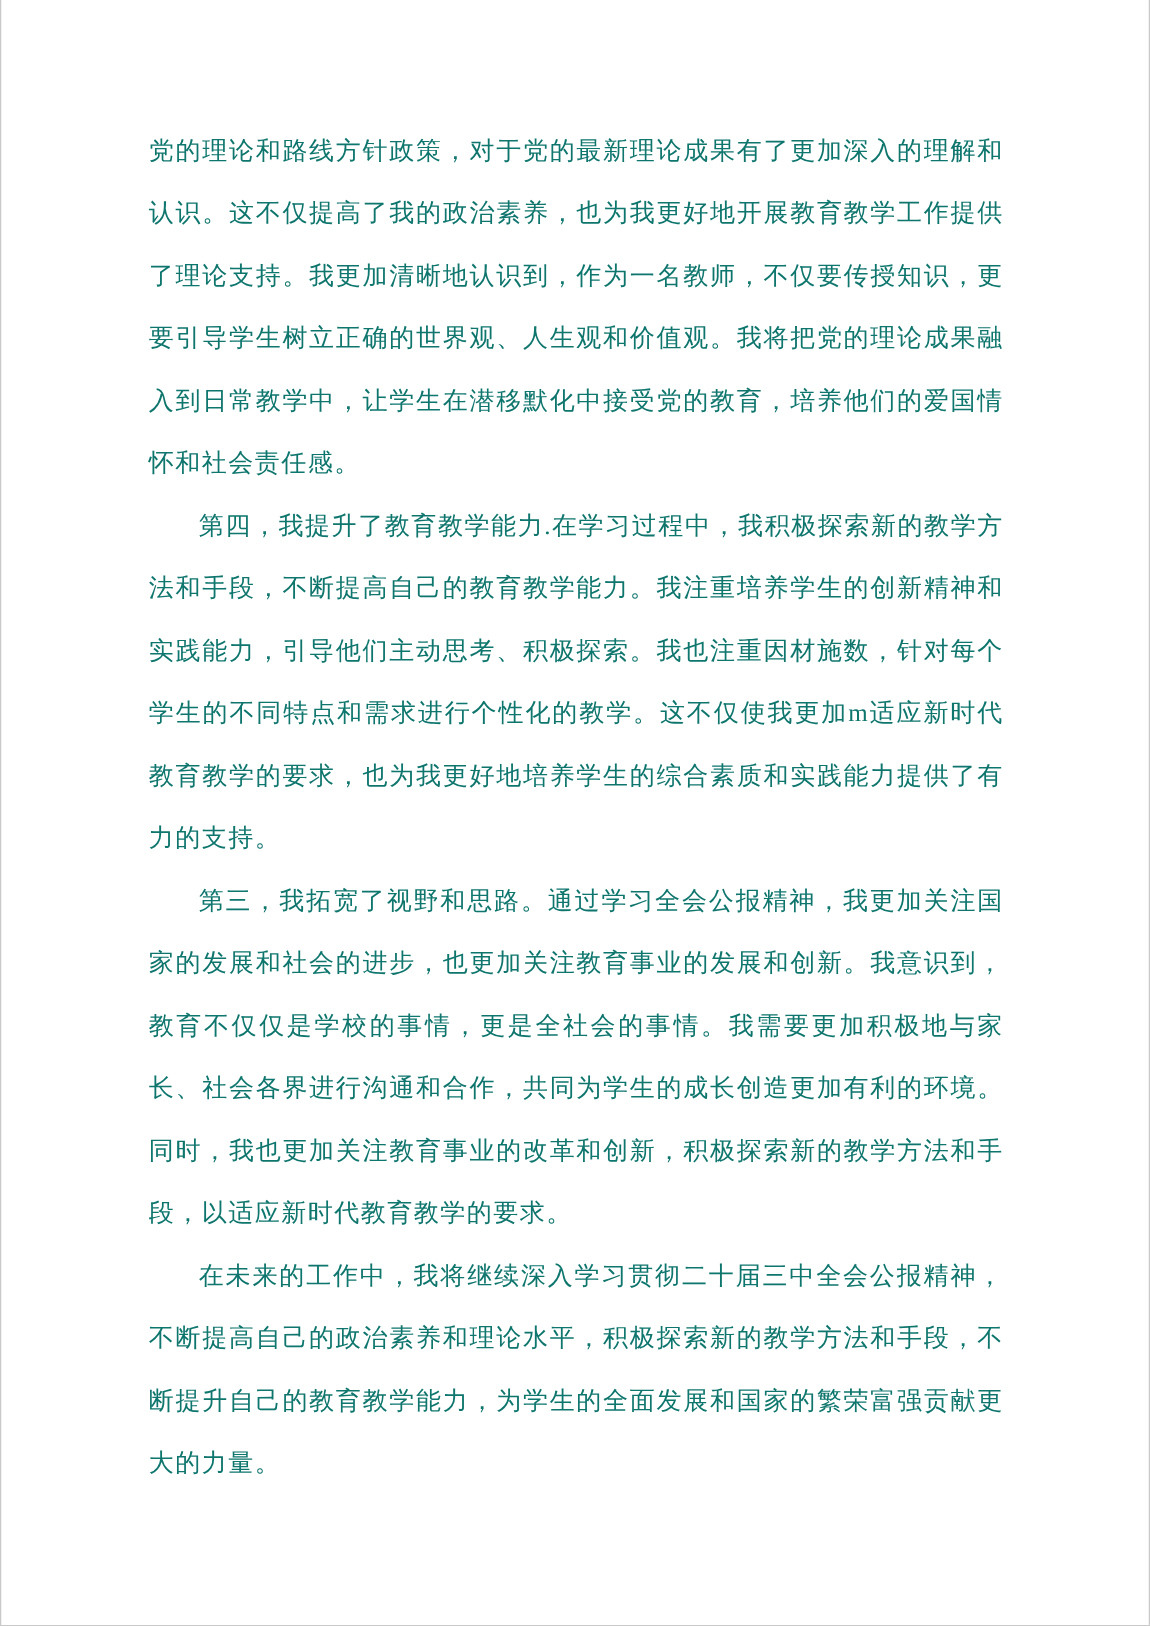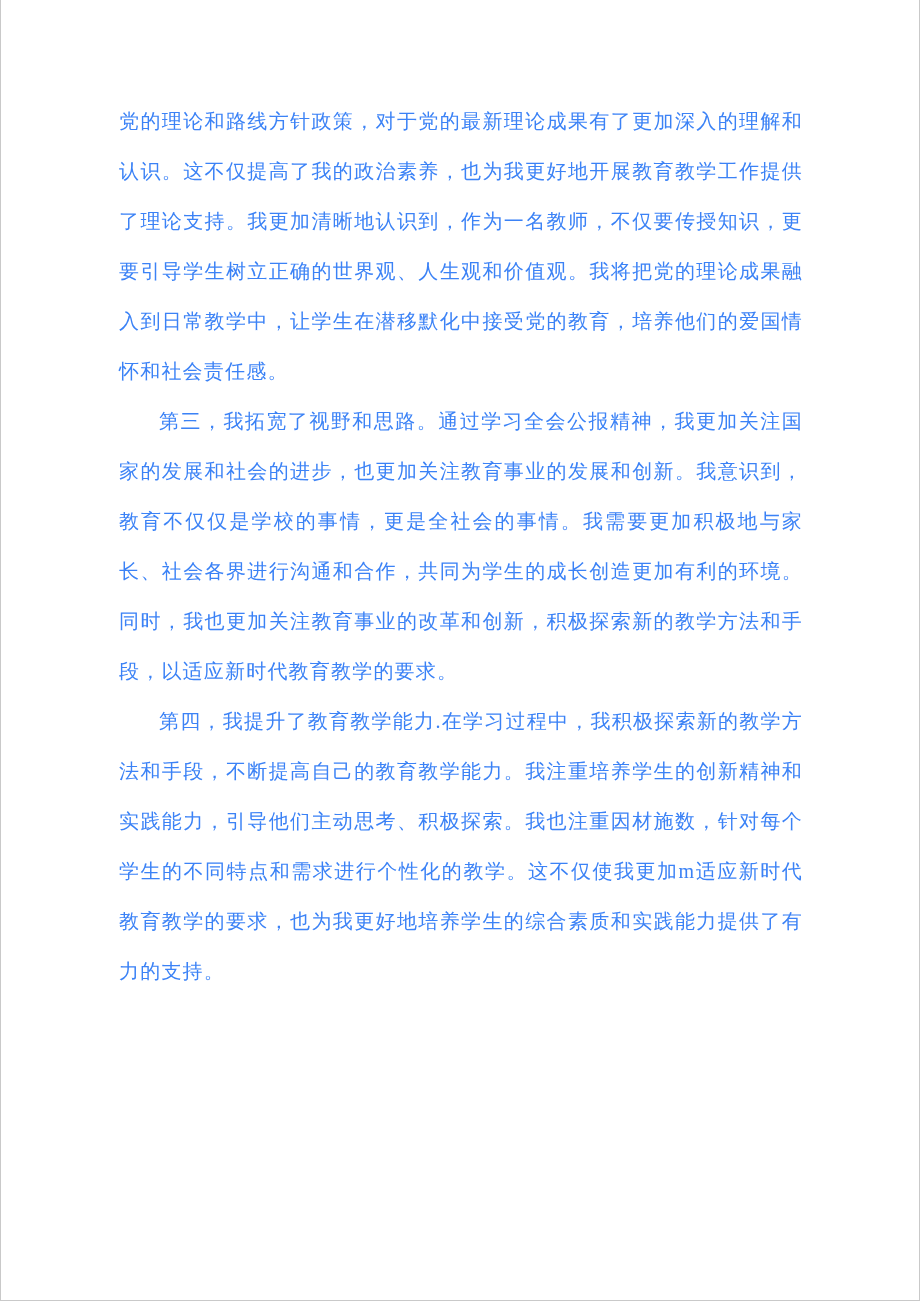--- a/index.html
+++ b/index.html
@@ -22,34 +22,35 @@
   .doc-body {
     width: 684px;
   }
   .para {
     margin: 0;
     padding: 0;
     font-family: "Liberation Serif", serif;
     font-size: 20px;
     line-height: 50px;
     letter-spacing: 1.2px;
-    color: #3b82f6;
+    color: #0f766e;
     text-align: justify;
     text-justify: inter-ideograph;
     word-break: break-all;
   }
   .para.indent {
     text-indent: 2em;
   }
   .para.no-indent {
     text-indent: 0;
   }
 </style>
 </head>
 <body>
 
 <div class="page">
   <article class="doc-body">
     <p class="para no-indent">党的理论和路线方针政策，对于党的最新理论成果有了更加深入的理解和认识。这不仅提高了我的政治素养，也为我更好地开展教育教学工作提供了理论支持。我更加清晰地认识到，作为一名教师，不仅要传授知识，更要引导学生树立正确的世界观、人生观和价值观。我将把党的理论成果融入到日常教学中，让学生在潜移默化中接受党的教育，培养他们的爱国情怀和社会责任感。</p>
+    <p class="para indent">第四，我提升了教育教学能力.在学习过程中，我积极探索新的教学方法和手段，不断提高自己的教育教学能力。我注重培养学生的创新精神和实践能力，引导他们主动思考、积极探索。我也注重因材施数，针对每个学生的不同特点和需求进行个性化的教学。这不仅使我更加m适应新时代教育教学的要求，也为我更好地培养学生的综合素质和实践能力提供了有力的支持。</p>
     <p class="para indent">第三，我拓宽了视野和思路。通过学习全会公报精神，我更加关注国家的发展和社会的进步，也更加关注教育事业的发展和创新。我意识到，教育不仅仅是学校的事情，更是全社会的事情。我需要更加积极地与家长、社会各界进行沟通和合作，共同为学生的成长创造更加有利的环境。同时，我也更加关注教育事业的改革和创新，积极探索新的教学方法和手段，以适应新时代教育教学的要求。</p>
-    <p class="para indent">第四，我提升了教育教学能力.在学习过程中，我积极探索新的教学方法和手段，不断提高自己的教育教学能力。我注重培养学生的创新精神和实践能力，引导他们主动思考、积极探索。我也注重因材施数，针对每个学生的不同特点和需求进行个性化的教学。这不仅使我更加m适应新时代教育教学的要求，也为我更好地培养学生的综合素质和实践能力提供了有力的支持。</p>
+    <p class="para indent">在未来的工作中，我将继续深入学习贯彻二十届三中全会公报精神，不断提高自己的政治素养和理论水平，积极探索新的教学方法和手段，不断提升自己的教育教学能力，为学生的全面发展和国家的繁荣富强贡献更大的力量。</p>
   </article>
 </div>
 
 </body></html>

